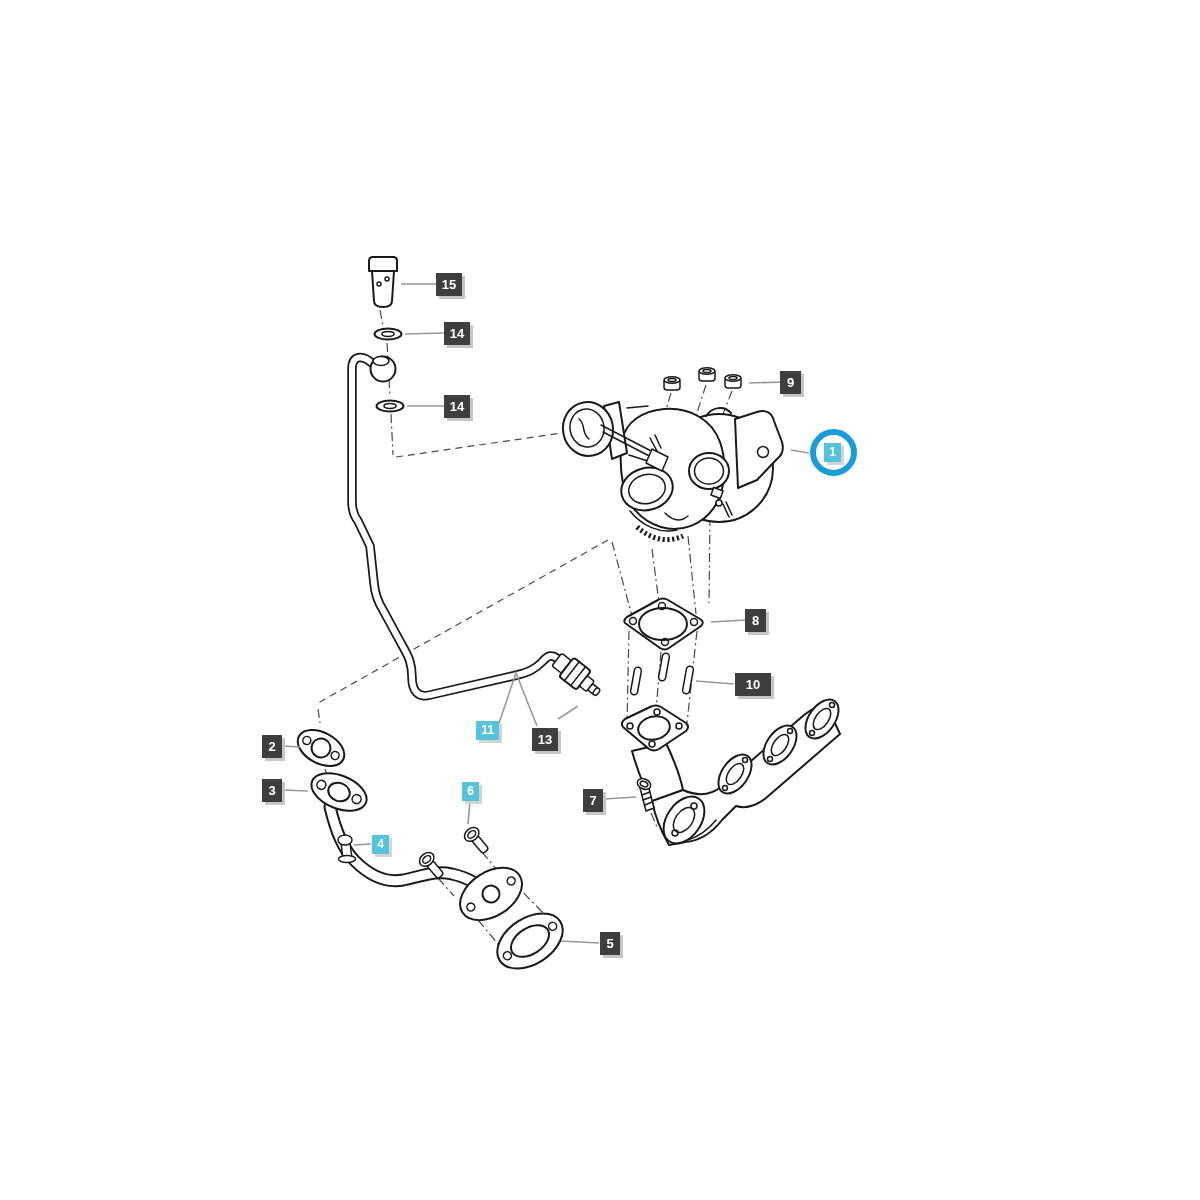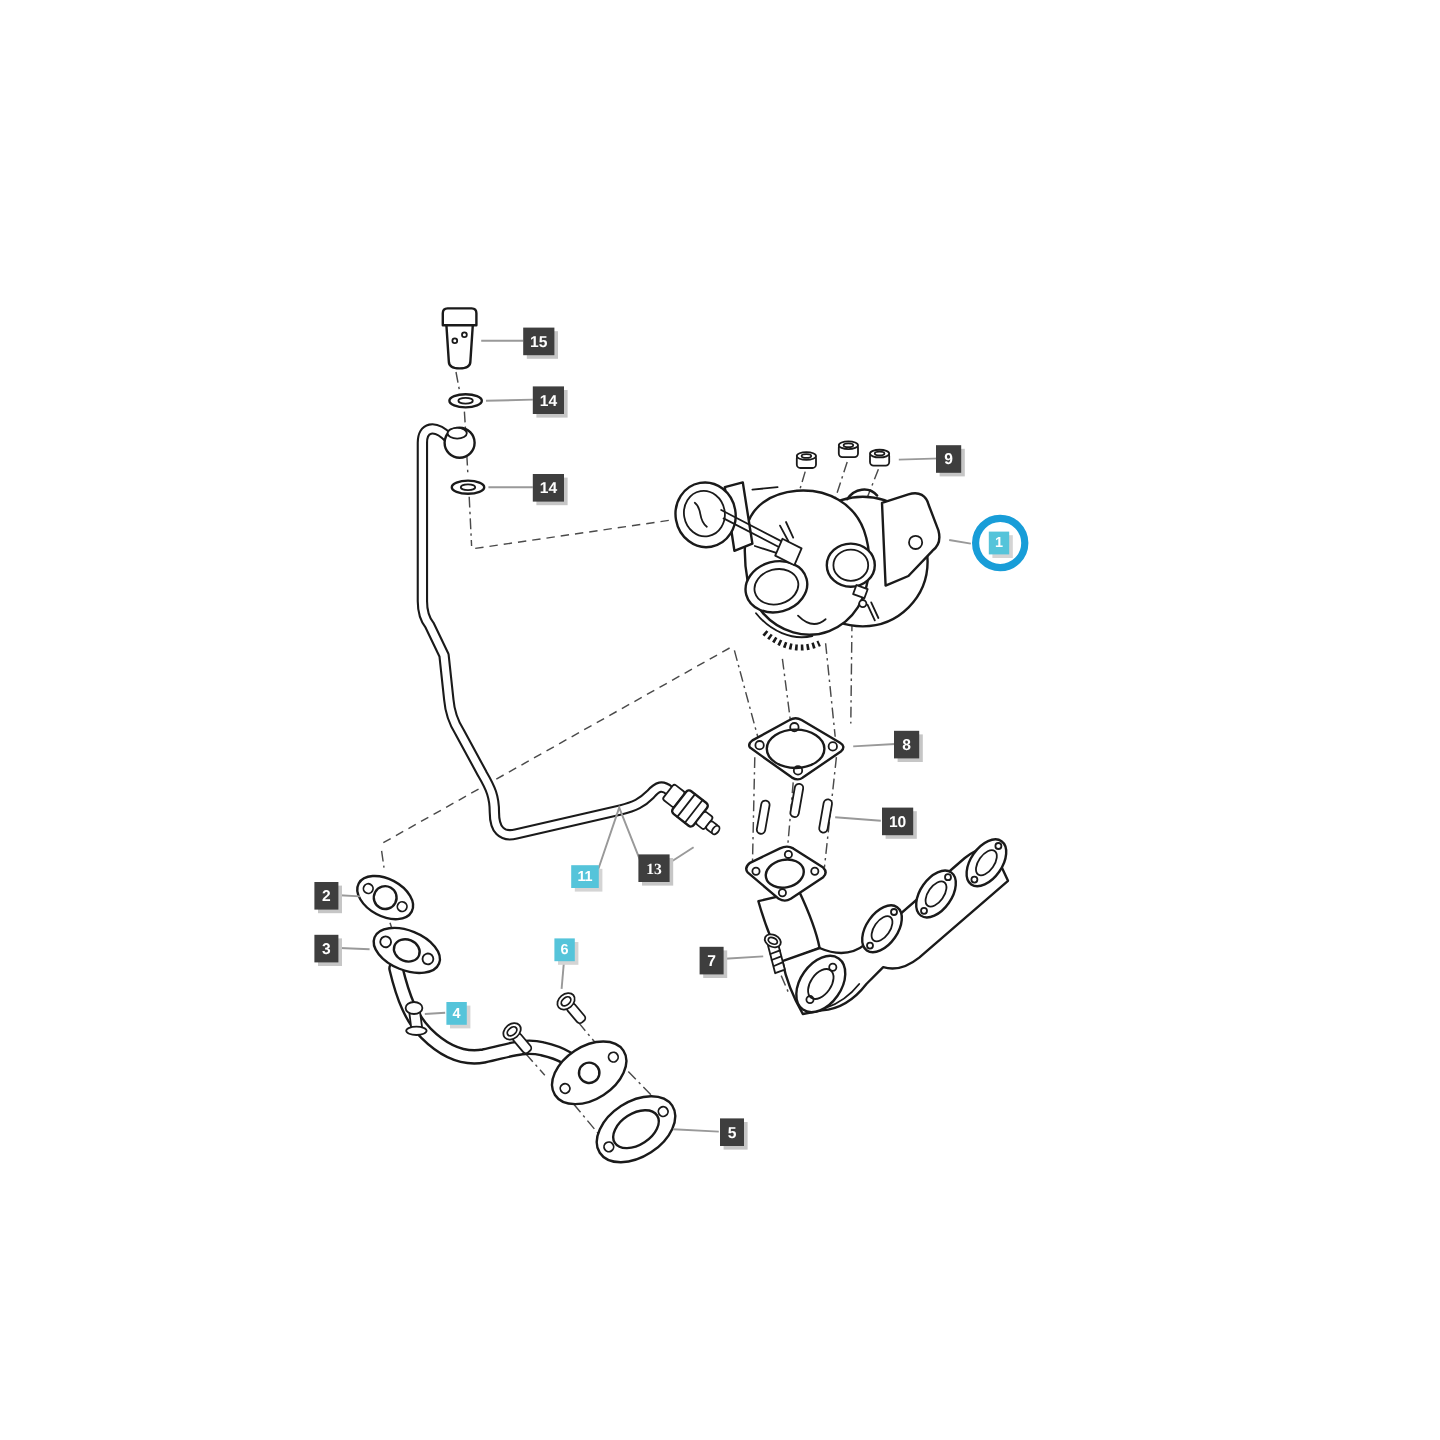--- a/index.html
+++ b/index.html
@@ -252,23 +252,23 @@
 </svg>
 
   <div class="ring"></div>
 
   <div class="callout dark" style="left:436px;top:261px;width:26px;height:23px;"><span>15</span></div>
   <div class="callout dark" style="left:444px;top:310px;width:26px;height:23px;"><span>14</span></div>
   <div class="callout dark" style="left:444px;top:383px;width:26px;height:23px;"><span>14</span></div>
   <div class="callout dark" style="left:780px;top:359px;width:21px;height:23px;"><span>9</span></div>
   <div class="callout cyan" style="left:824px;top:431px;width:17px;height:19px;"><span>1</span></div>
   <div class="callout dark" style="left:745px;top:597px;width:21px;height:23px;"><span>8</span></div>
-  <div class="callout dark" style="left:735px;top:661px;width:26px;height:23px;"><span>10</span></div>
+  <div class="callout dark" style="left:735px;top:661px;width:36px;height:23px;"><span>10</span></div>
   <div class="callout dark" style="left:262px;top:723px;width:20px;height:23px;"><span>2</span></div>
   <div class="callout cyan" style="left:476px;top:709px;width:23px;height:19px;"><span>11</span></div>
-  <div class="callout dark" style="left:532px;top:700px;width:26px;height:23px;font-family:Liberation Serif, serif;"><span>13</span></div>
+  <div class="callout dark" style="left:532px;top:716px;width:26px;height:23px;"><span>13</span></div>
   <div class="callout dark" style="left:262px;top:767px;width:20px;height:23px;"><span>3</span></div>
   <div class="callout cyan" style="left:462px;top:770px;width:17px;height:19px;"><span>6</span></div>
   <div class="callout cyan" style="left:372px;top:823px;width:17px;height:19px;"><span>4</span></div>
   <div class="callout dark" style="left:583px;top:777px;width:20px;height:23px;"><span>7</span></div>
   <div class="callout dark" style="left:600px;top:920px;width:20px;height:23px;"><span>5</span></div>
 
 </div>
 
 </body></html>

